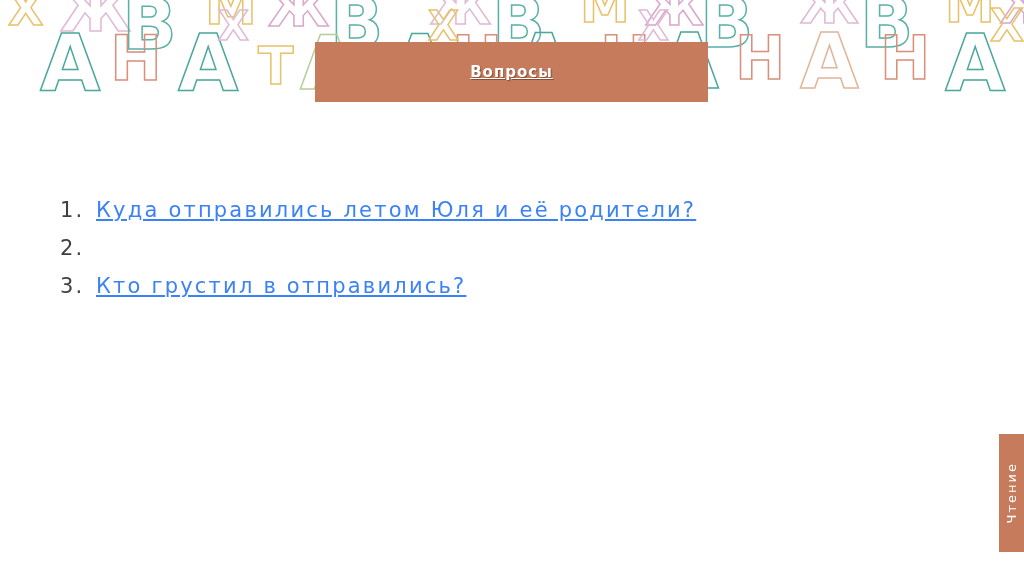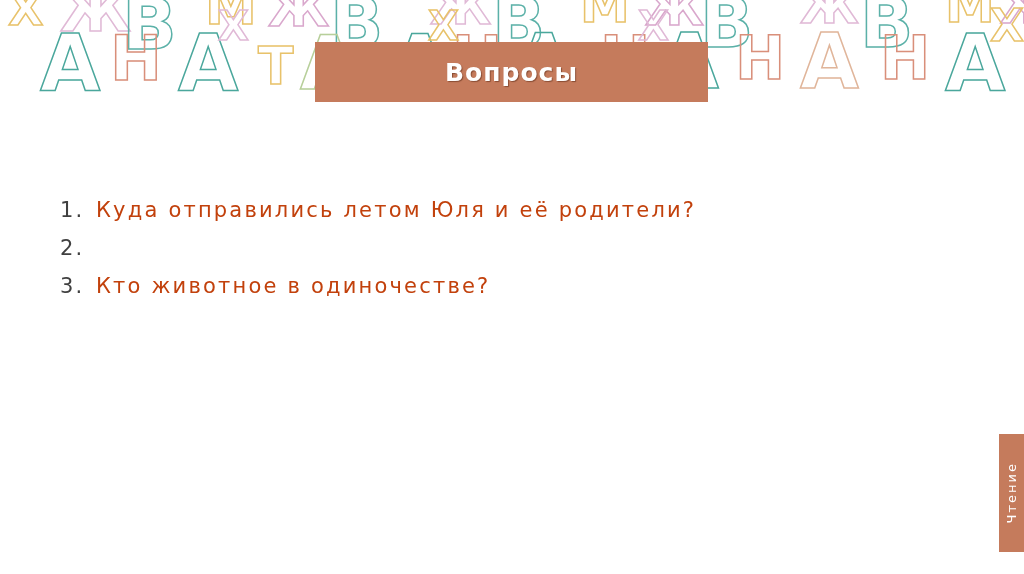--- a/index.html
+++ b/index.html
@@ -41,25 +41,26 @@
     top: 42px;
     width: 393px;
     height: 60px;
     background: #c57b5c;
     display: flex;
     align-items: center;
     justify-content: center;
   }
   .title-text {
     color: #ffffff;
-    font-size: 25px;
+    font-size: 15px;
     font-weight: bold;
     letter-spacing: 1px;
     text-shadow: 1px 1px 1px rgba(90,40,20,0.55);
     font-family: "DejaVu Sans", sans-serif;
+    text-decoration: underline;
   }
 
   
   .questions {
     position: absolute;
     left: 60px;
     top: 198px;
     width: 900px;
   }
   .q-row {
@@ -70,21 +71,22 @@
     font-size: 21px;
     letter-spacing: 2.2px;
     font-family: "DejaVu Sans", sans-serif;
   }
   .q-num {
     width: 36px;
     flex: none;
     color: #404040;
   }
   .q-text {
-    color: #c2410c;
+    color: #3b82f6;
+    text-decoration: underline;
   }
 
   
   .side-tab {
     position: absolute;
     right: 0;
     top: 434px;
     width: 25px;
     height: 118px;
     background: #c57b5c;
@@ -147,19 +149,19 @@
 <div class="questions">
   <div class="q-row">
     <span class="q-num">1.</span>
     <span class="q-text">Куда отправились летом Юля и её родители?</span>
   </div>
   <div class="q-row">
     <span class="q-num">2.</span>
   </div>
   <div class="q-row">
     <span class="q-num">3.</span>
-    <span class="q-text">Кто животное в одиночестве?</span>
+    <span class="q-text">Кто грустил в отправились?</span>
   </div>
 </div>
 
 <div class="side-tab">
   <span class="side-tab-label">Чтение</span>
 </div>
 
 </body></html>

